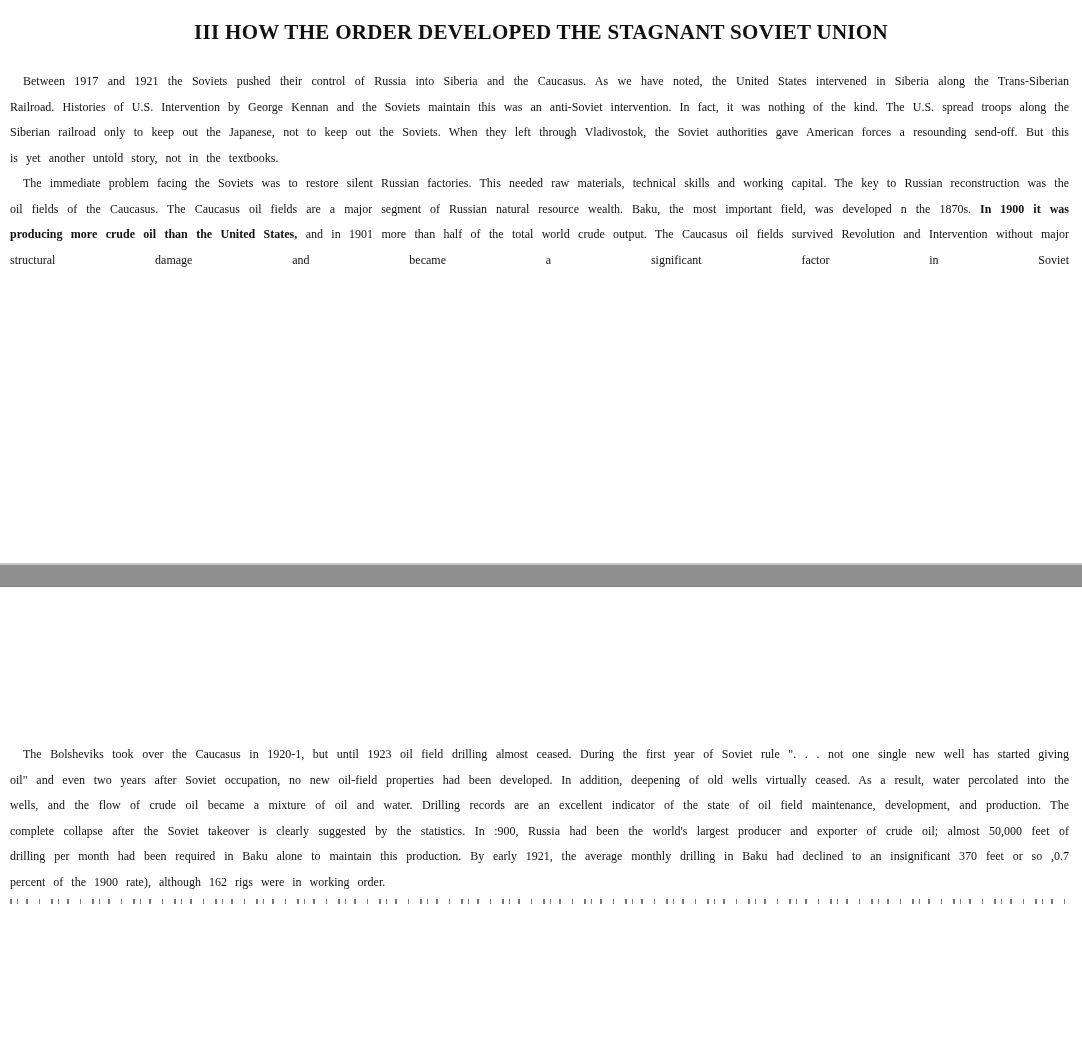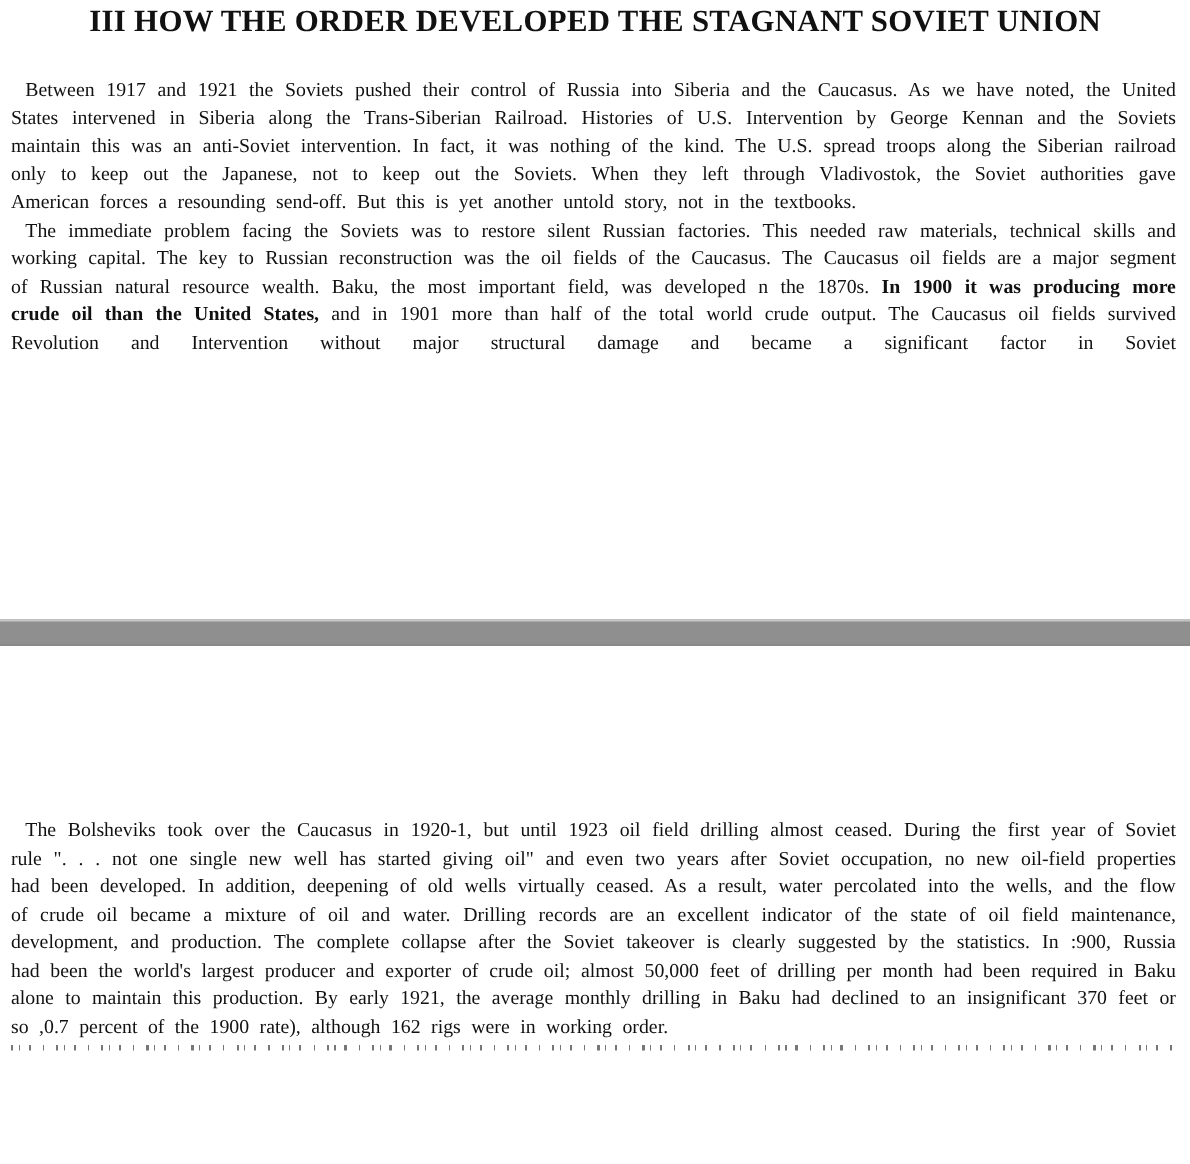--- a/index.html
+++ b/index.html
@@ -10,35 +10,35 @@
   body {
     width: 1082px;
     height: 1058px;
     overflow: hidden;
     position: relative;
     font-family: "Liberation Serif", serif;
     color: #111111;
   }
   .title {
     position: absolute;
-    top: 4px;
+    top: 20px;
     left: 0;
     width: 100%;
     margin: 0;
     text-align: center;
-    font-size: 28px;
+    font-size: 21px;
     font-weight: bold;
     letter-spacing: 0.3px;
     white-space: nowrap;
   }
   .text-block {
     position: absolute;
     left: 10px;
     right: 13px;
-    font-size: 18px;
+    font-size: 12px;
     line-height: 25.5px;
     text-align: justify;
     word-spacing: 5px;
   }
   .block-page1 { top: 69px; }
   .block-page2 { top: 742px; }
   .para { margin: 0; }
   .indent { text-indent: 13px; }
   
   .justify-last { text-align-last: justify; }

